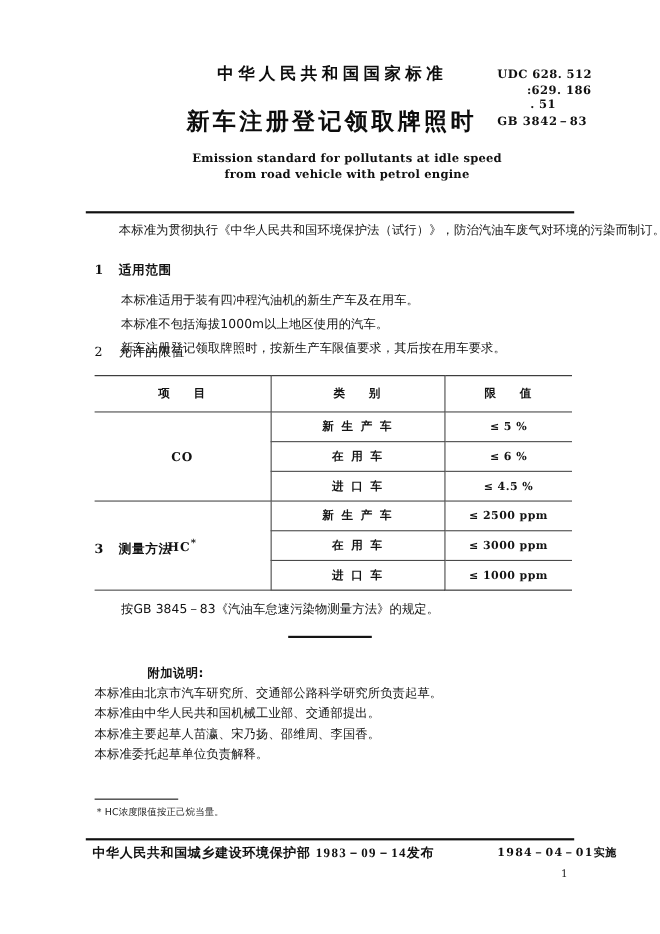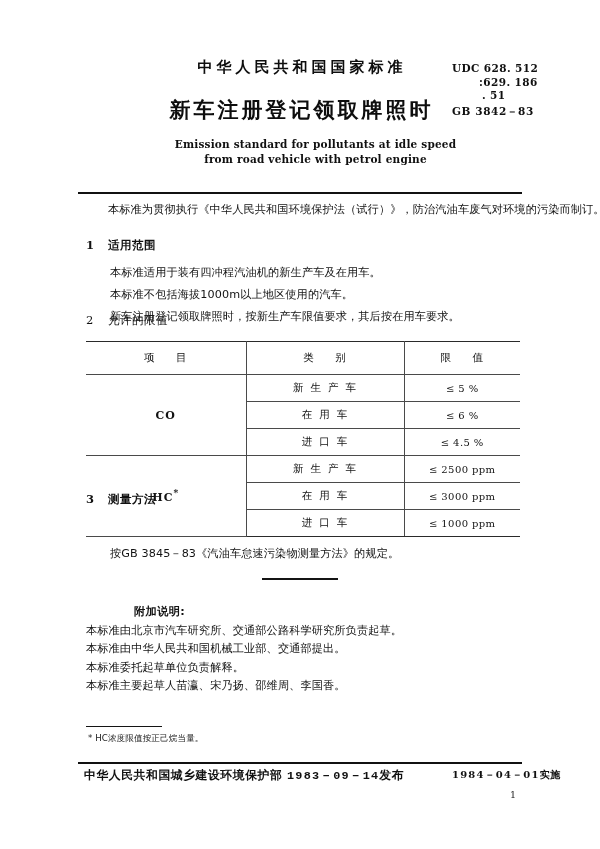--- a/index.html
+++ b/index.html
@@ -169,21 +169,21 @@
   table.limits col.c-item  { width: 160px; }
   table.limits col.c-cat   { width: 158px; }
   table.limits col.c-limit { width: 116px; }
 
   table.limits th,
   table.limits td {
     border: 0.8px solid #4a4a4a;
     text-align: center;
     vertical-align: middle;
     height: 24px;
-    font-weight: normal;
+    font-weight: bold;
   }
   table.limits thead th {
     height: 30px;
     letter-spacing: 9px;
     padding-left: 9px;
   }
   table.limits .cat-cell {
     letter-spacing: 7px;
     padding-left: 7px;
   }
@@ -273,21 +273,21 @@
   .footer-left {
     position: absolute;
     left: 84px;
     top: 768px;
     font-size: 11.8px;
     font-weight: bold;
     letter-spacing: 0.6px;
     color: #111111;
   }
   .footer-left .date {
-    font-family: Liberation Mono, monospace;
+    font-family: Liberation Serif, serif;
     letter-spacing: 1.2px;
   }
   .footer-right {
     position: absolute;
     left: 452px;
     top: 768px;
     font-size: 10px;
     font-weight: bold;
     letter-spacing: 0.6px;
     color: #111111;
@@ -392,22 +392,22 @@
     <span class="num">3</span><span>测量方法</span>
   </div>
   <div class="sec3-body">按GB 3845－83《汽油车怠速污染物测量方法》的规定。</div>
 
   <div class="rule-mid"></div>
 
   <div class="notes">
     <div class="notes-title">附加说明:</div>
     <p>本标准由北京市汽车研究所、交通部公路科学研究所负责起草。</p>
     <p>本标准由中华人民共和国机械工业部、交通部提出。</p>
+    <p>本标准主要起草人苗瀛、宋乃扬、邵维周、李国香。</p>
     <p>本标准委托起草单位负责解释。</p>
-    <p>本标准主要起草人苗瀛、宋乃扬、邵维周、李国香。</p>
   </div>
 
   <div class="rule-footnote"></div>
   <div class="footnote">* HC浓度限值按正己烷当量。</div>
 
   <div class="rule-bottom"></div>
   <div class="footer-left">
     <span>中华人民共和国城乡建设环境保护部</span>
     <span class="date">1983－09－14</span><span>发布</span>
   </div>

